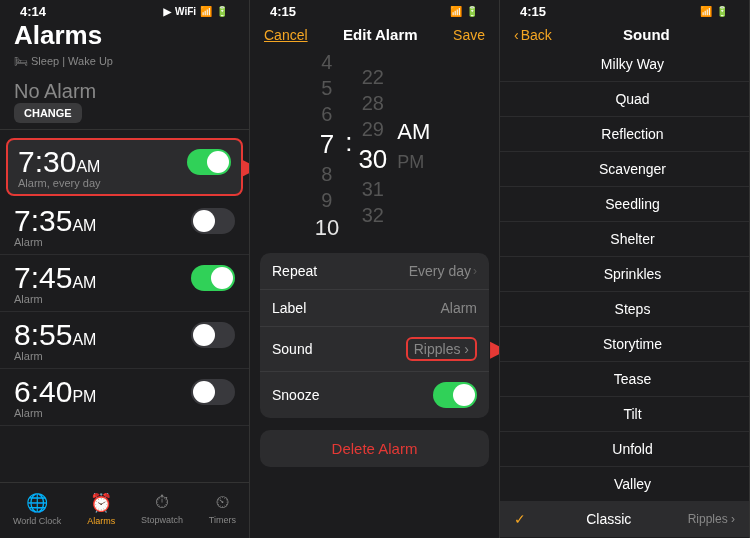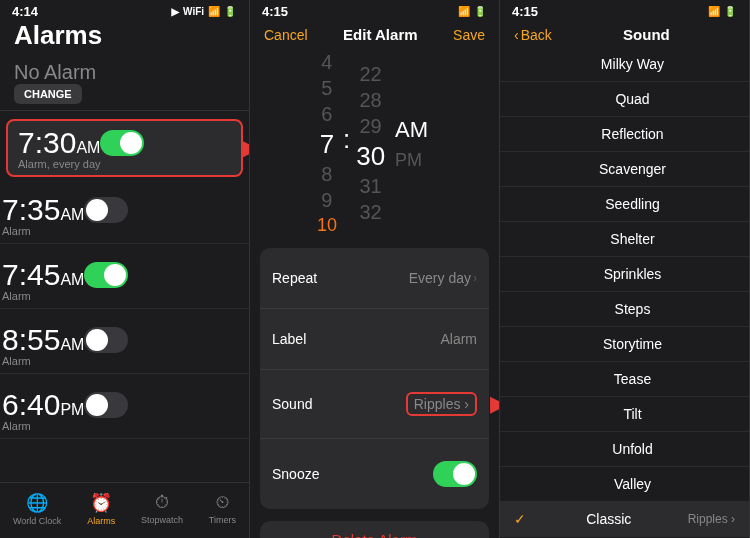--- a/index.html
+++ b/index.html
@@ -22,21 +22,21 @@
       flex-direction: column;
       overflow: hidden;
       border-right: 1px solid #333;
       position: relative;
     }
 
     .status-bar {
       display: flex;
       justify-content: space-between;
       align-items: center;
-      padding: 4px 12px 2px;
+      padding: 4px 20px 2px;
       font-size: 11px;
       font-weight: 600;
       color: #fff;
       height: 20px;
     }
     .status-bar .time { font-size: 13px; font-weight: 700; }
     .status-icons { display: flex; gap: 4px; align-items: center; font-size: 10px; }
 
     
     .panel1-header {
@@ -76,35 +76,34 @@
       font-size: 11px;
       font-weight: 600;
     }
     .section-label {
       padding: 4px 14px 2px;
       font-size: 12px;
       color: #888;
       font-weight: 500;
     }
     .alarm-item {
-      padding: 6px 2px;
+      padding: 6px 14px;
       border-bottom: 1px solid #2c2c2e;
       position: relative;
-      margin-top: 8px;
     }
     .alarm-item.highlighted {
       background: #2c2c2e;
       border: 2px solid #e53935;
       border-radius: 8px;
       margin: 2px 6px;
       padding: 5px 10px;
     }
     .alarm-row {
       display: flex;
-      justify-content: flex-start;
+      justify-content: space-between;
       align-items: center;
     }
     .alarm-time { font-size: 30px; font-weight: 300; color: #fff; }
     .alarm-time .am-pm { font-size: 16px; }
     .alarm-desc { font-size: 11px; color: #888; margin-top: -2px; }
 
     
     .toggle {
       width: 44px;
       height: 26px;
@@ -150,21 +149,21 @@
     .tab-item.active { color: #f5a623; }
     .tab-icon { font-size: 18px; }
 
     
     .panel2-header {
       display: flex;
       justify-content: space-between;
       align-items: center;
       padding: 6px 14px 4px;
     }
-    .cancel-btn { color: #f5a623; font-size: 14px; }
+    .cancel-btn { color: #f5a623; font-size: 14px; text-decoration: underline; }
     .save-btn { color: #f5a623; font-size: 14px; }
     .edit-alarm-title { font-size: 15px; font-weight: 600; }
 
     .time-picker {
       display: flex;
       justify-content: center;
       align-items: center;
       gap: 6px;
       padding: 4px 0 8px;
       position: relative;
@@ -178,22 +177,22 @@
     .picker-num {
       font-size: 20px;
       color: #555;
     }
     .picker-num.selected {
       font-size: 26px;
       color: #fff;
       font-weight: 400;
     }
     .picker-num.near {
-      font-size: 18px;
-      color: #f97316;
+      font-size: 22px;
+      color: #e5e5e5;
     }
     .picker-ampm {
       display: flex;
       flex-direction: column;
       gap: 3px;
     }
     .ampm-option {
       font-size: 18px;
       color: #555;
       padding: 2px 4px;
@@ -205,21 +204,21 @@
     
     .settings-section {
       background: #2c2c2e;
       border-radius: 10px;
       margin: 4px 10px;
     }
     .settings-row {
       display: flex;
       justify-content: space-between;
       align-items: center;
-      padding: 22px 12px;
+      padding: 10px 12px;
       border-bottom: 1px solid #3a3a3c;
     }
     .settings-row:last-child { border-bottom: none; }
     .settings-label { font-size: 14px; color: #fff; }
     .settings-value { font-size: 14px; color: #888; display: flex; align-items: center; gap: 2px; }
     .settings-value .chevron { color: #555; font-size: 12px; }
 
     .sound-box {
       border: 2px solid #e53935;
       border-radius: 6px;
@@ -275,20 +274,21 @@
     <div class="status-icons">
       <span>▶</span>
       <span>WiFi</span>
       <span>📶</span>
       <span>🔋</span>
     </div>
   </div>
 
 
   <div class="panel1-title">Alarms</div>
+  <div class="panel1-subtitle">🛏 Sleep | Wake Up</div>
 
   <div class="no-alarm-row">
     <span class="no-alarm-text">No Alarm</span>
     <button class="change-btn">CHANGE</button>
   </div>
 
 
   <div class="alarm-item highlighted" style="position:relative;">
     <div class="alarm-row">
       <span class="alarm-time">7:30<span class="am-pm">AM</span></span>

